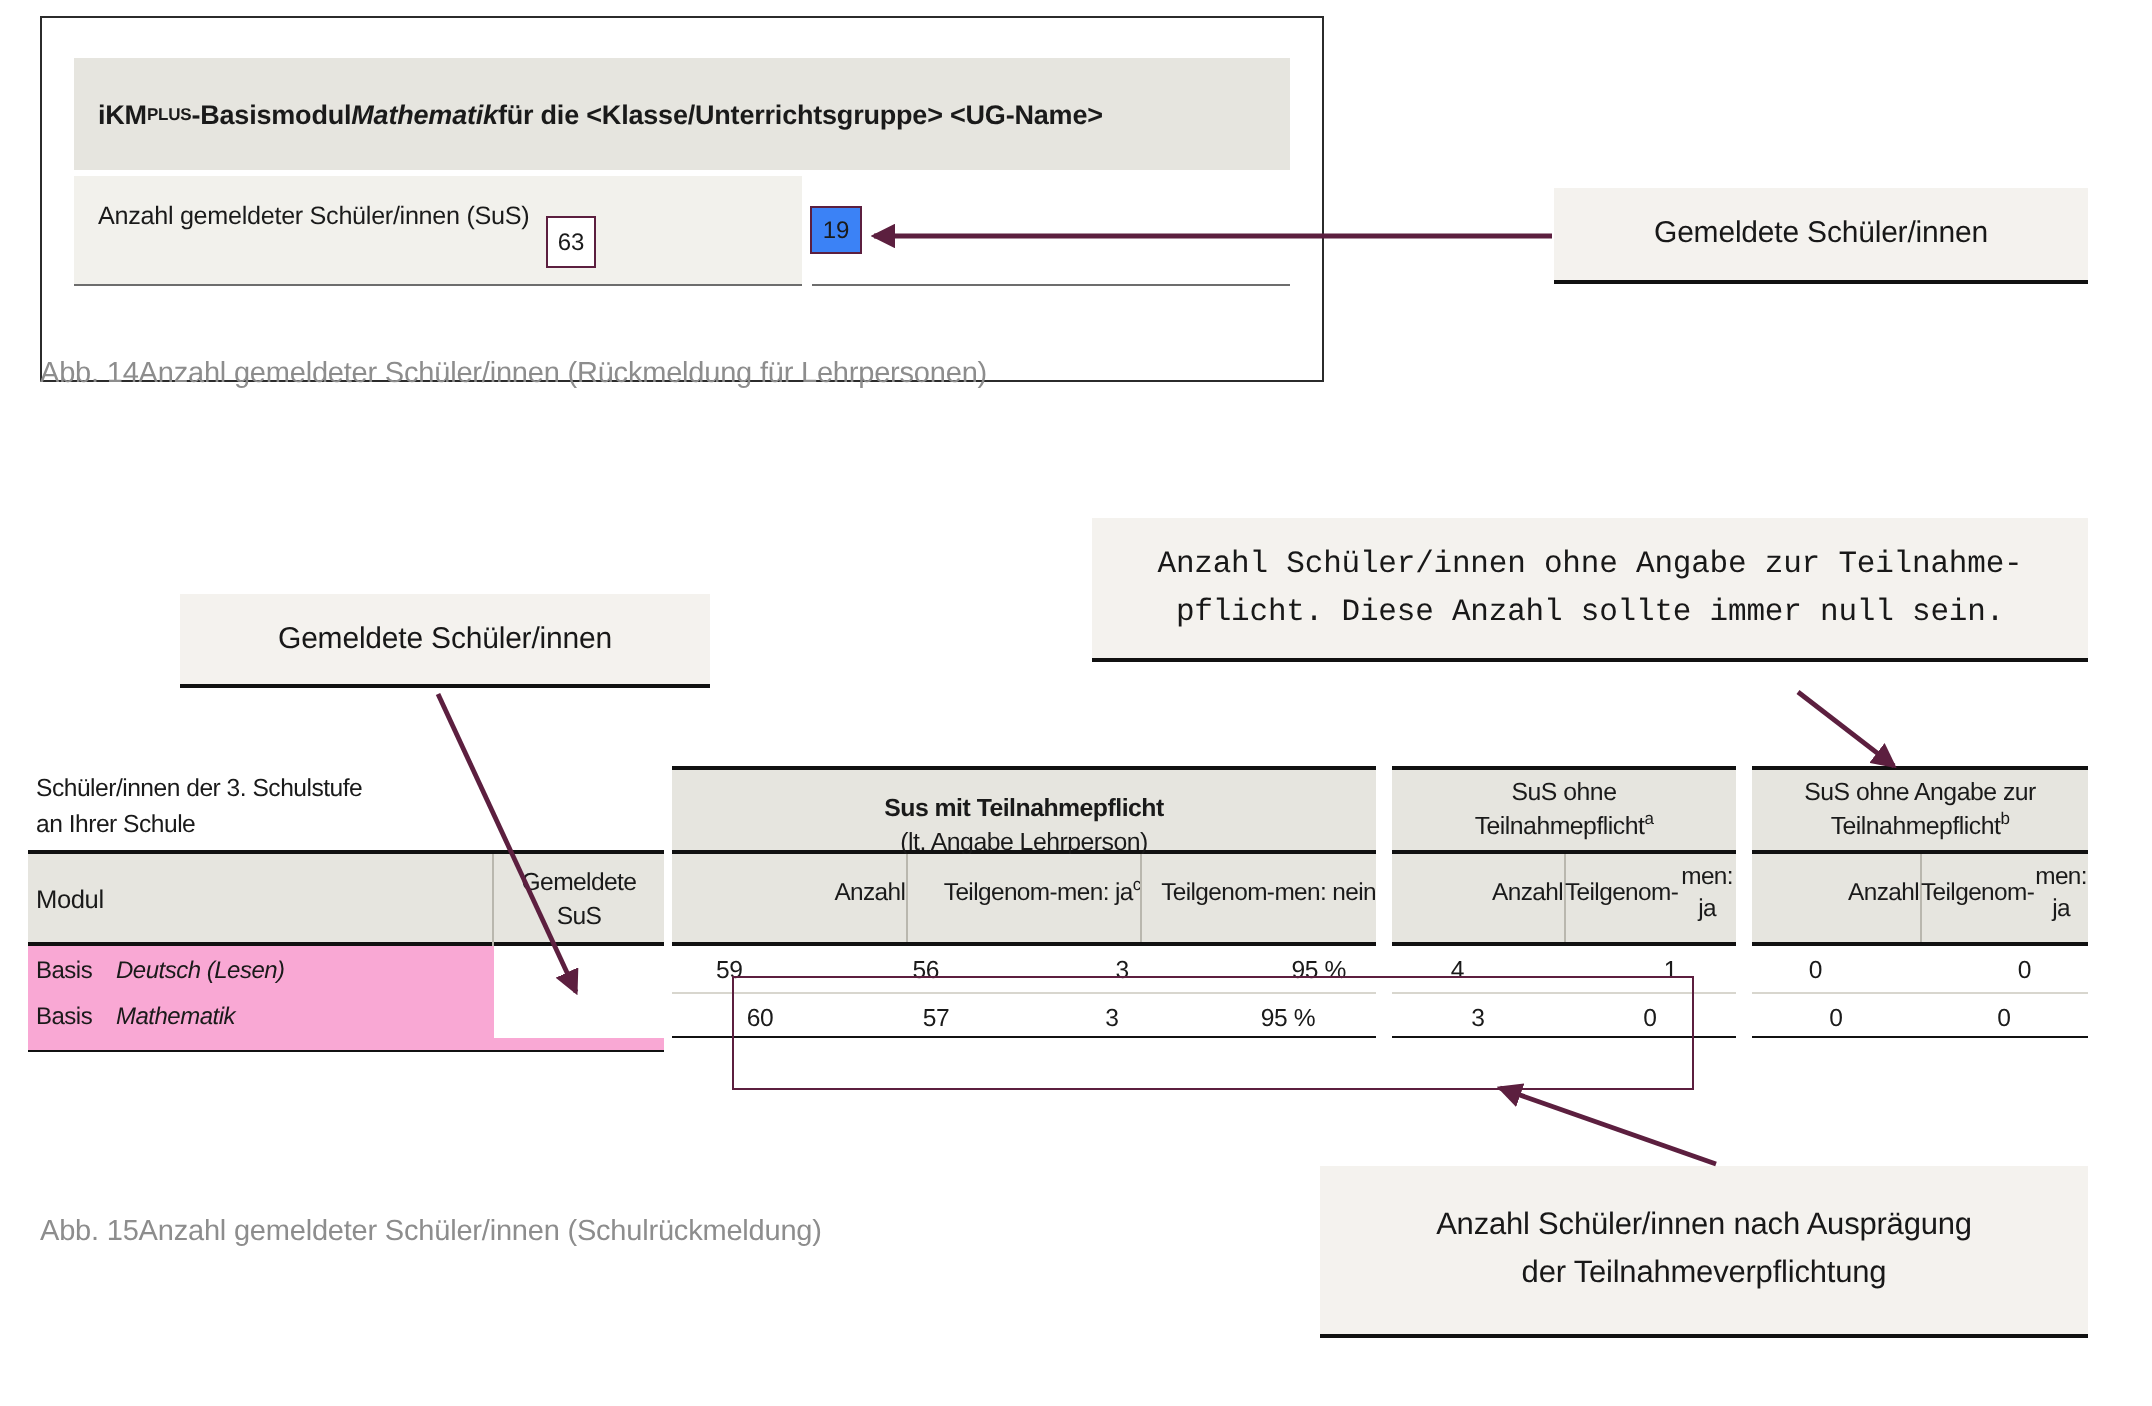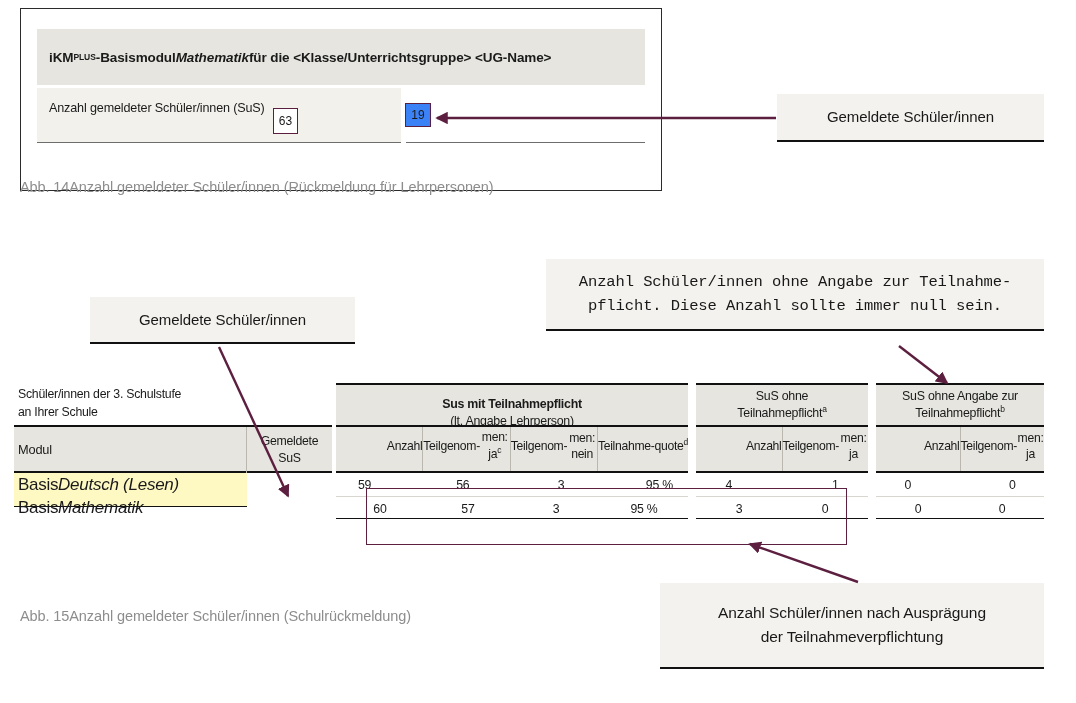--- a/index.html
+++ b/index.html
@@ -214,24 +214,24 @@
   #left-mid .gem {
     position: absolute;
     right: 0; top: 0; width: 85px; height: 46px;
     display: flex; flex-direction: column;
     align-items: center; justify-content: center;
     text-align: center; line-height: 1.35;
     font-size: 12.3px; letter-spacing: -0.3px;
     border-left: 1px solid #b9b7ae;
   }
   #left-body {
-    left: 0; top: 90px; width: 318px; height: 34px;
-    background: #fef9c3;
+    left: 0; top: 90px; width: 318px; height: 53px;
+    background: #f9a8d4;
     border-bottom: 1.9px solid #111111;
-    font-size: 17px;
+    font-size: 12px;
     letter-spacing: -0.25px;
   }
   #left-body .brow { height: 23px; display: flex; align-items: center; }
   #left-body .bmod { width: 44px; padding-left: 4px; box-sizing: border-box; }
   #left-body .bsub { font-style: italic; }
   #left-body .gemcol {
     position: absolute; right: 0; top: 0; width: 85px; height: 46px;
     background: #ffffff;
   }
   #gem-value-box {
@@ -368,24 +368,20 @@
       <span>Anzahl</span>
     </div>
     <div class="sub-cell sep">
       <span>Teilgenom-</span>
       <span><span>men: ja</span><sup>c</sup></span>
     </div>
     <div class="sub-cell sep">
       <span>Teilgenom-</span>
       <span>men: nein</span>
     </div>
-    <div class="sub-cell sep">
-      <span>Teilnahme-</span>
-      <span><span>quote</span><sup>d</sup></span>
-    </div>
   </div>
   <div class="blk body-band" id="gA-body">
     <div class="drow first">
       <span class="dcell">59</span>
       <span class="dcell">56</span>
       <span class="dcell">3</span>
       <span class="dcell">95 %</span>
     </div>
     <div class="drow">
       <span class="dcell">60</span>

